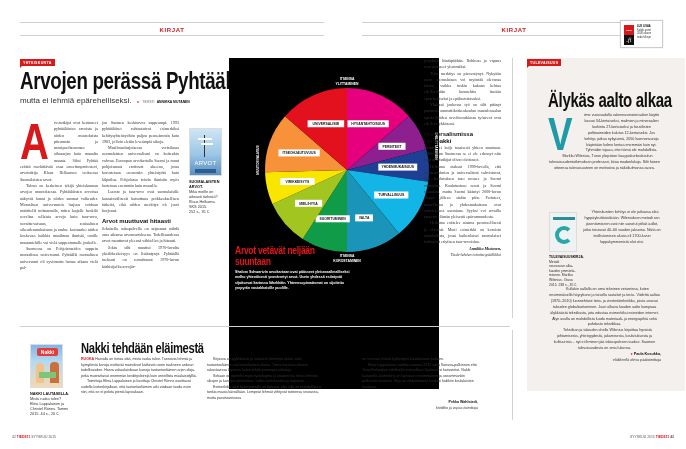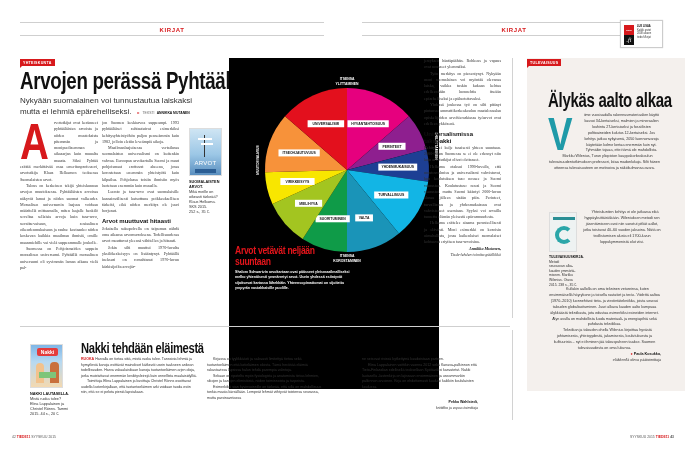--- a/index.html
+++ b/index.html
@@ -49,21 +49,20 @@
 
   <div class="rule" style="left:20px; top:22px; width:304px;"></div>
   <div class="rule" style="left:20px; top:35px; width:304px;"></div>
   <div class="section-label" style="left:20px; width:304px;">KIRJAT</div>
 
   <div class="tag" style="left:20px; top:59px;">YHTEISKUNTA</div>
 
   <div class="abs condensed" style="left:20px; top:68px; font-size:24px; line-height:26px; color:#111; transform:scaleX(0.78); white-space:nowrap;">Arvojen perässä Pyhtäällä</div>
 
   <div class="abs sans" style="left:20px; top:96px; font-size:8px; line-height:10.5px; color:#333; width:240px;">
-    <div>Nykyään suomalainen voi tunnustautua laiskaksi</div>
     <div>
       <span>mutta ei lehmiä epärehelliseksi.</span>
       <span style="font-size:3.5px; color:#d7191c; margin-left:3px;">►</span>
       <span style="font-size:3.4px; color:#666;">TEKSTI</span>
       <span style="font-size:3.4px; font-weight:bold; color:#111;">ANNIKKA MUTANEN</span>
     </div>
   </div>
 
   <div class="abs body-text" style="left:20px; top:120px; width:78px;">
     <span class="dropcap">A</span>

